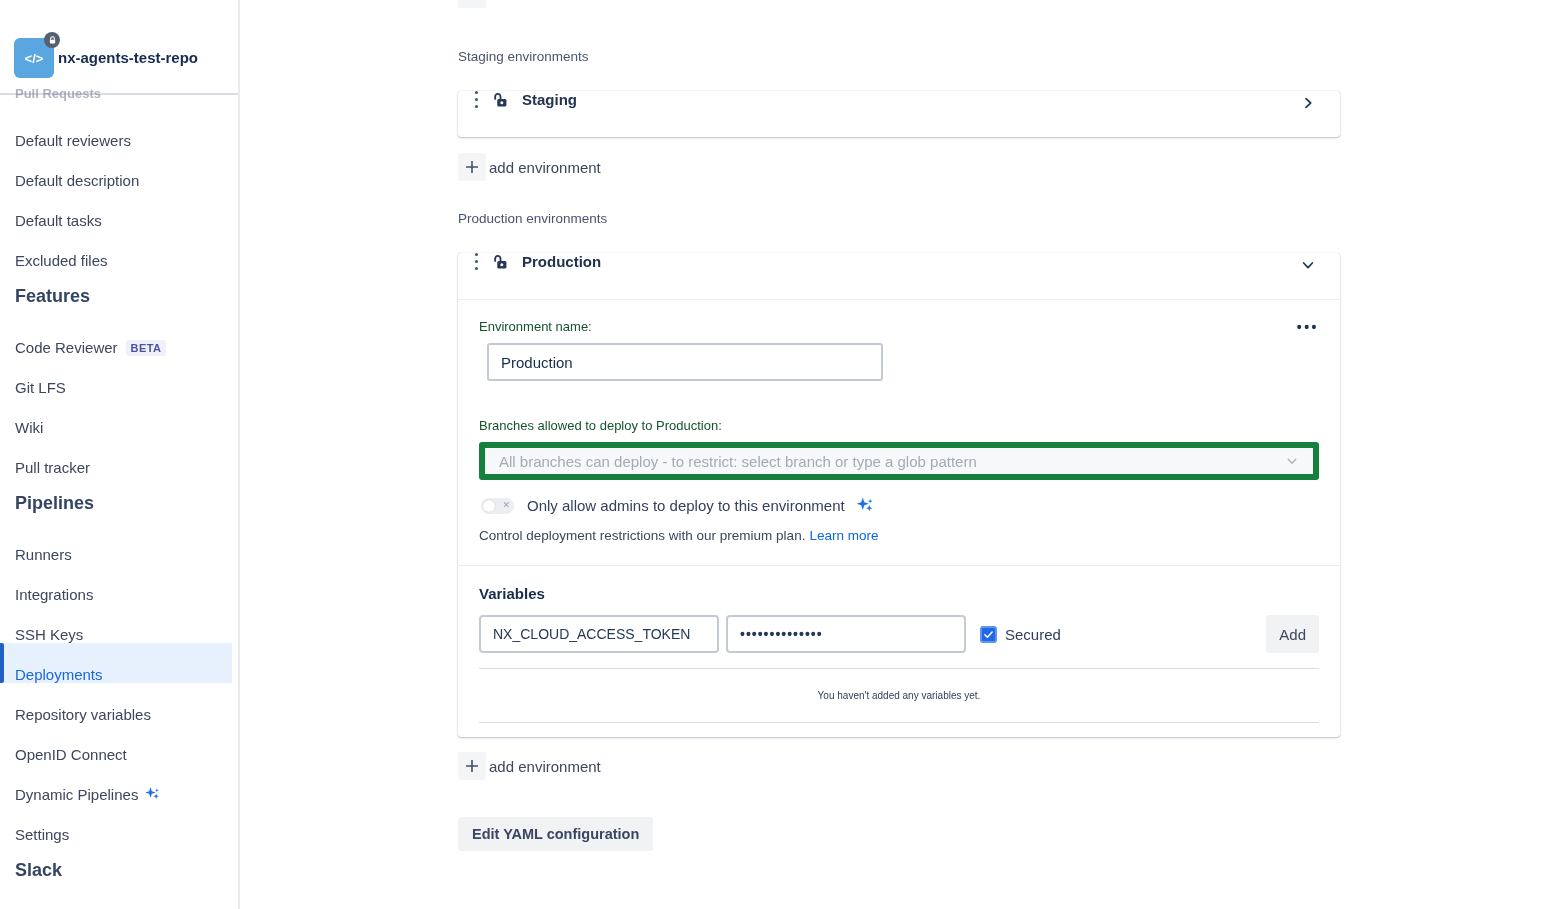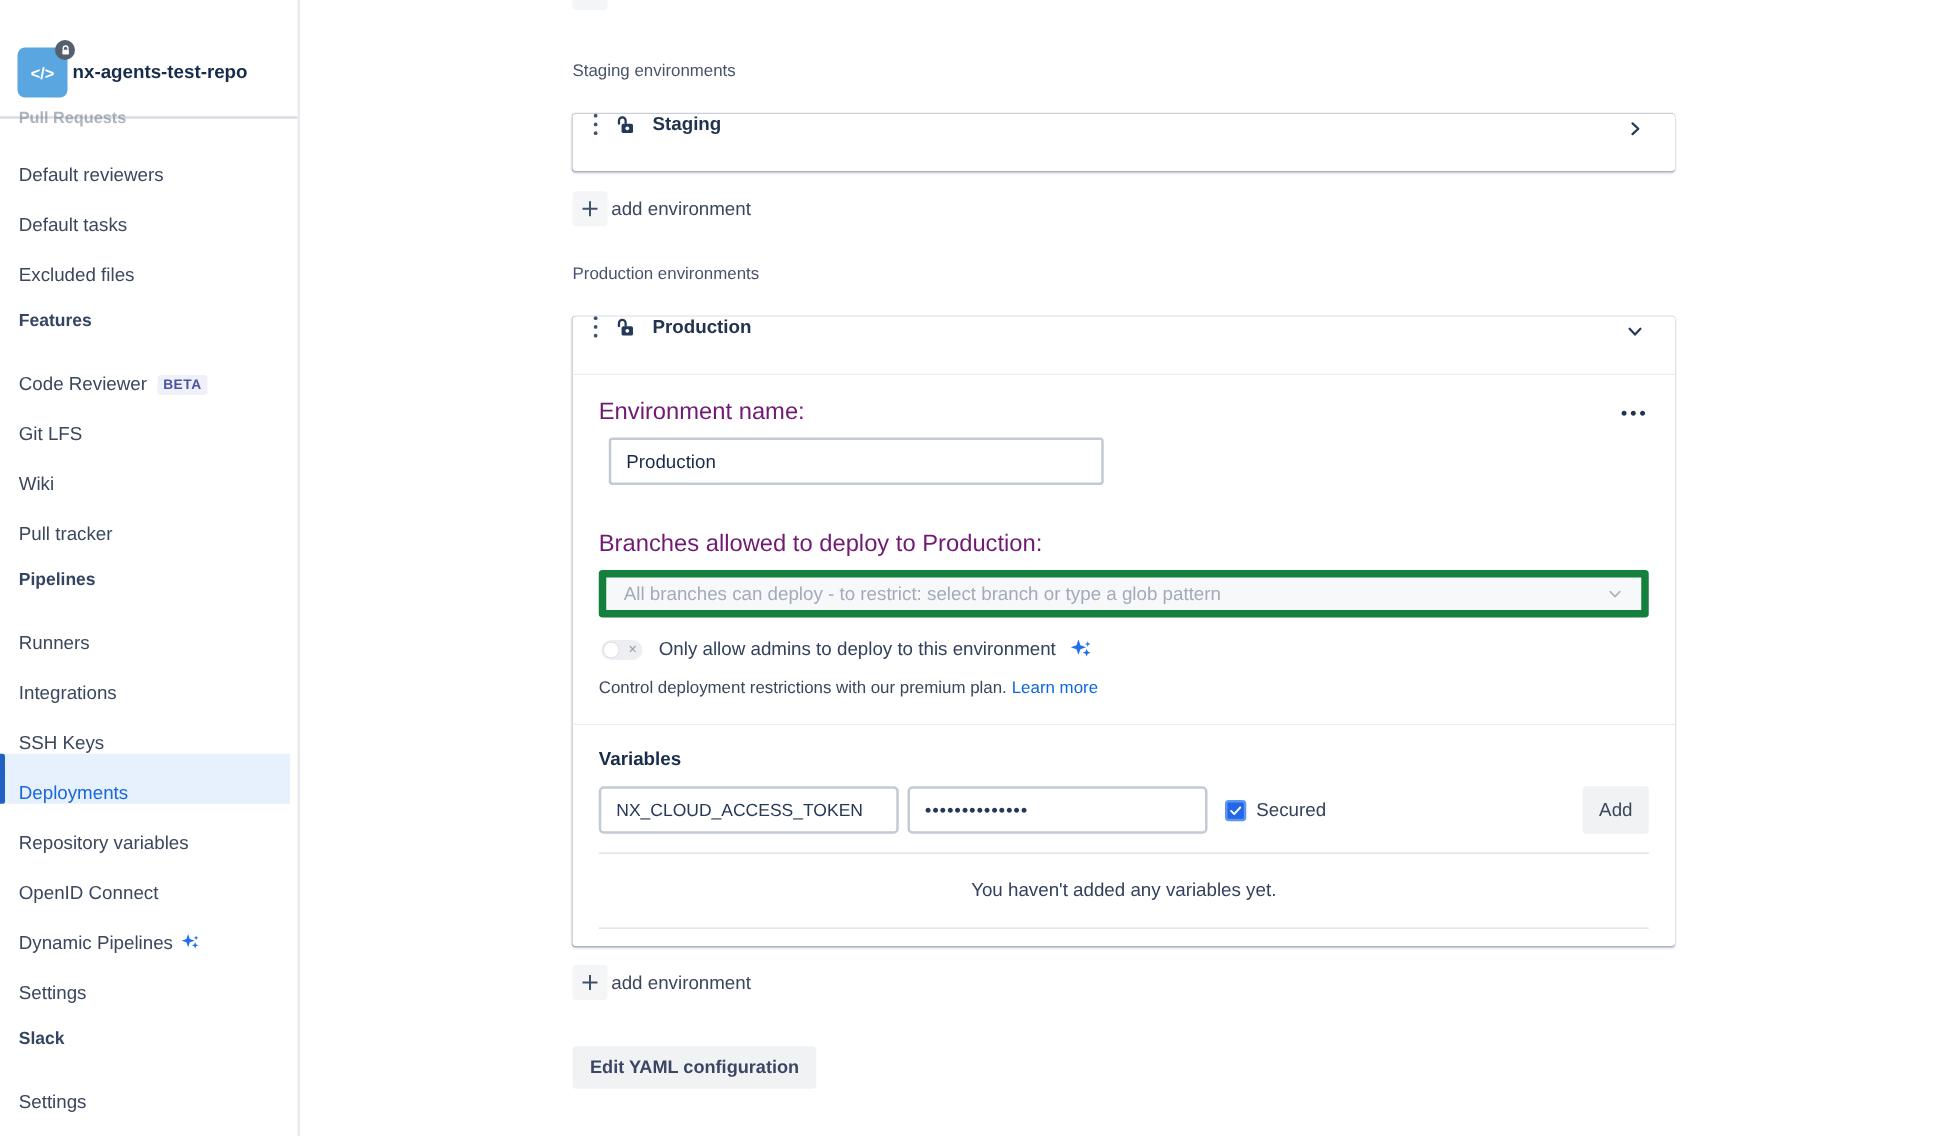--- a/index.html
+++ b/index.html
@@ -49,21 +49,21 @@
     opacity: 0.55;
   }
   .nav { margin-top: 14px; }
   .nav-row {
     height: 40px; display: flex; align-items: flex-end;
     padding-left: 15px; font-size: 15px; color: #3B475C;
     width: 232px; position: relative; cursor: pointer;
   }
   .nav-header {
     height: 40px; display: flex; align-items: center;
-    padding-left: 15px; font-size: 14px; font-weight: 700;
+    padding-left: 15px; font-size: 18px; font-weight: 700;
     color: #344563; margin-top: 7px;
   }
   .nav-row.active {
     background: #E7F0FD; color: #1868DB;
   }
   .nav-row.active::before {
     content: ""; position: absolute; left: 0; top: 0; bottom: 0;
     width: 4px; background: #2160C4; border-radius: 0 2px 2px 0;
   }
   .beta-badge {
@@ -106,21 +106,21 @@
   }
   .drag-dots { display: flex; flex-direction: column; gap: 4px; padding: 0 7px; cursor: grab; }
   .drag-dots i { width: 3px; height: 3px; border-radius: 50%; background: #42526E; display:block; }
   .lock-icon { margin-left: 6px; display: inline-flex; }
   .card-title { font-weight: 700; font-size: 15px; color: #22334F; margin-left: 11px; }
   .flex-spacer { flex: 1; }
   .chev-btn { background:none; border:none; cursor:pointer; display:inline-flex; padding:4px; }
 
   .card-body { padding: 19px 21px 22px; border-top: 1px solid #EBEDF0; }
   .field-label-row { display: flex; align-items: center; justify-content: space-between; }
-  .field-label { font-size: 19px; color: #701a75; }
+  .field-label { font-size: 13px; color: #14532d; }
   .menu-dots {
     background:none; border:none; cursor:pointer;
     font-size: 14px; letter-spacing: 2.5px; color: #22334F; font-weight: 700;
     line-height: 1;
   }
   .text-input {
     display: block; margin-top: 9px; margin-left: 8px;
     width: 396px; height: 38px;
     border: 2px solid #C4CAD3; border-radius: 3px;
     font-size: 15px; color: #172B4D; padding: 0 12px;
@@ -167,21 +167,21 @@
     background: #2167E8; border: 2px solid #5E95F0;
     display: flex; align-items: center; justify-content: center;
   }
   .secured-label { margin-left: 8px; font-size: 15px; color: #33415C; }
   .add-btn {
     margin-left: auto; background: #F1F2F4; border: none; border-radius: 3px;
     padding: 8px 13px; font-size: 15px; color: #3B475C; font-weight: 500;
     font-family: inherit; cursor: pointer;
   }
   .var-divider { border: none; border-top: 1px solid #D9DDE3; margin-top: 15px; }
-  .empty-text { text-align: center; margin-top: 21px; font-size: 15px; color: #33415C; }
+  .empty-text { text-align: center; margin-top: 21px; font-size: 10px; color: #33415C; }
   .var-divider.second { margin-top: 21px; }
 
   .add-env.mid { margin-top: 16px; }
   .add-env.bottom { margin-top: 15px; }
   .edit-yaml-btn {
     margin-top: 37px; background: #F1F2F4; border: none; border-radius: 3px;
     padding: 9px 14px; font-size: 14.5px; font-weight: 600; color: #3A4664;
     font-family: inherit; cursor: pointer; display: inline-block;
   }
 </style>
@@ -199,20 +199,23 @@
           </svg>
       </span>
     </div>
     <div class="repo-name">nx-agents-test-repo</div>
     <div class="clipped-label">Pull Requests</div>
   </div>
 
   <nav class="nav">
     <div class="nav-row">
         <span>Default reviewers</span>
+      </div>
+    <div class="nav-row">
+        <span>Default description</span>
       </div>
     <div class="nav-row">
         <span>Default tasks</span>
       </div>
     <div class="nav-row">
         <span>Excluded files</span>
       </div>
 
     <div class="nav-header">Features</div>
     <div class="nav-row">

